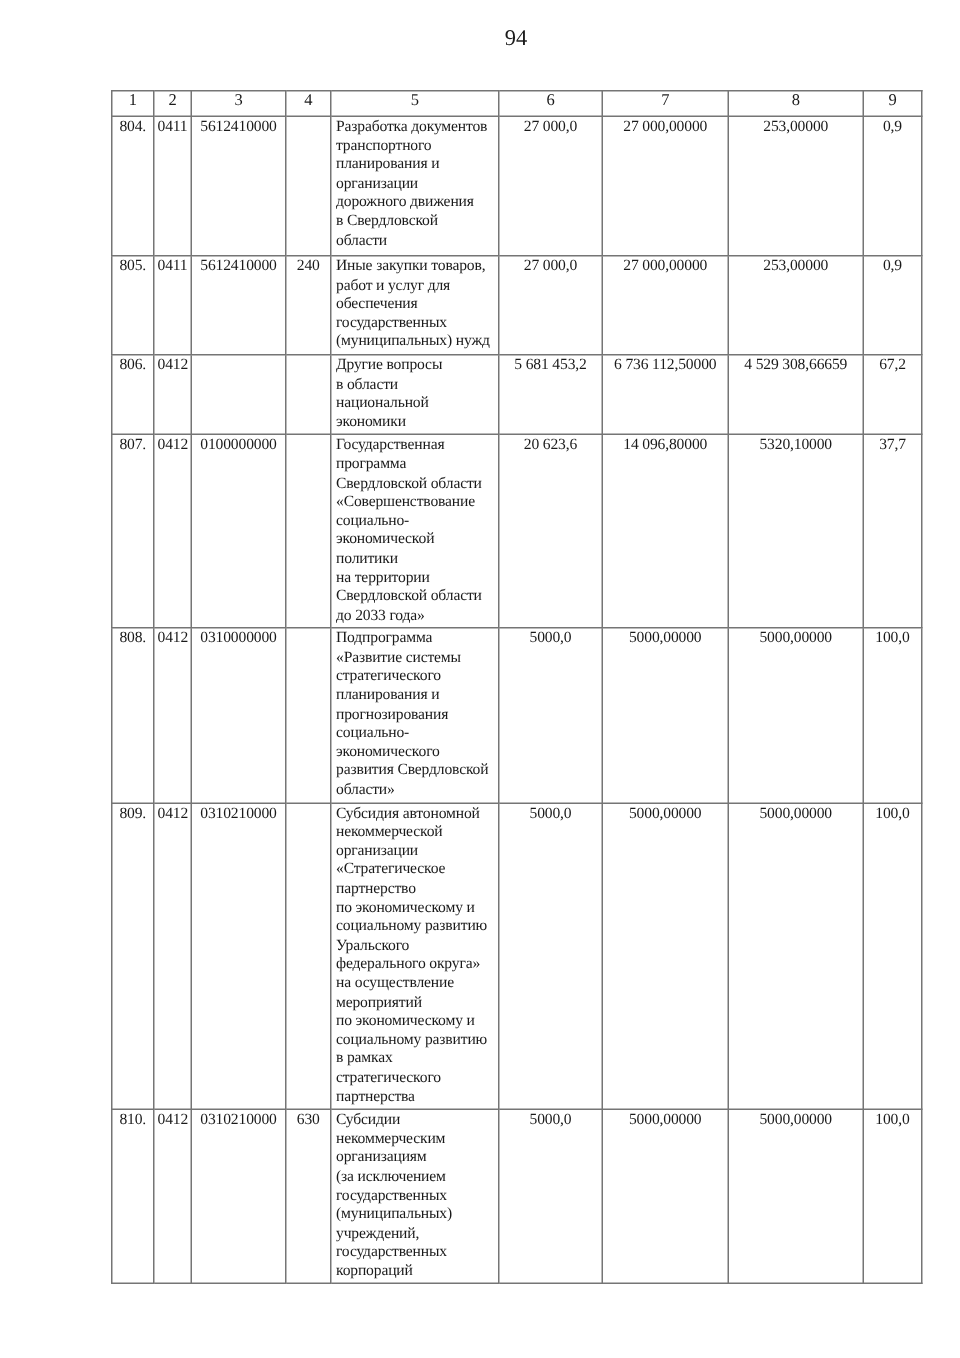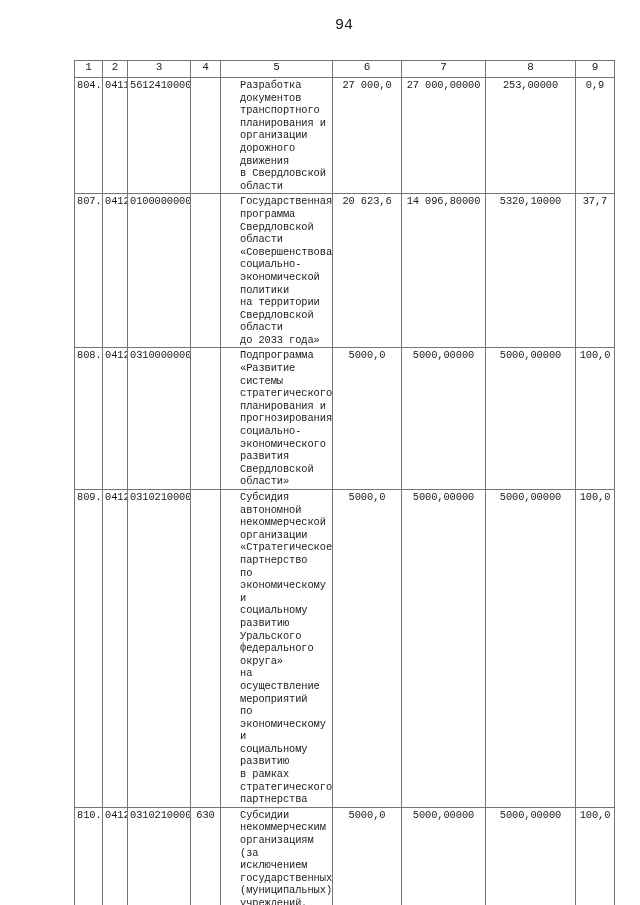--- a/index.html
+++ b/index.html
@@ -7,21 +7,21 @@
     --border-color:#757575;
     --bg-color:#ffffff;
   }
   *{box-sizing:border-box;}
   html,body{margin:0;padding:0;background:var(--bg-color);}
   .page{
     position:relative;
     width:640px;
     height:905px;
     background:var(--bg-color);
-    font-family:Liberation Mono, monospace;
+    font-family:Liberation Serif, serif;
     color:var(--text-color);
     overflow:hidden;
   }
   .page-number{
     position:absolute;
     top:17px;
     left:74px;
     width:540px;
     text-align:center;
     font-size:15px;
@@ -49,21 +49,21 @@
   td{
     font-size:10.4px;
     line-height:12.6px;
     letter-spacing:-0.1px;
     text-align:center;
     padding:1px 2px;
   }
   td.c5{
     text-align:left;
     white-space:pre-line;
-    padding-left:19px;
+    padding-left:3px;
   }
   td.c1,td.c2,td.c3,td.c4,td.c6,td.c7,td.c8,td.c9{white-space:nowrap;text-align:center;}
   thead tr{height:17px;}
   tbody tr:nth-child(1){height:93px;}
   tbody tr:nth-child(2){height:64px;}
   tbody tr:nth-child(3){height:51px;}
   tbody tr:nth-child(4){height:127px;}
   tbody tr:nth-child(5){height:115px;}
   tbody tr:nth-child(6){height:202px;}
   tbody tr:nth-child(7){height:114px;}
@@ -114,20 +114,49 @@
 организации
 дорожного движения
 в Свердловской
 области</td>
           <td class="c6">27 000,0</td>
           <td class="c7">27 000,00000</td>
           <td class="c8">253,00000</td>
           <td class="c9">0,9</td>
         </tr>
         <tr>
+          <td class="c1">805.</td>
+          <td class="c2">0411</td>
+          <td class="c3">5612410000</td>
+          <td class="c4">240</td>
+          <td class="c5">Иные закупки товаров,
+работ и услуг для
+обеспечения
+государственных
+(муниципальных) нужд</td>
+          <td class="c6">27 000,0</td>
+          <td class="c7">27 000,00000</td>
+          <td class="c8">253,00000</td>
+          <td class="c9">0,9</td>
+        </tr>
+        <tr>
+          <td class="c1">806.</td>
+          <td class="c2">0412</td>
+          <td class="c3"></td>
+          <td class="c4"></td>
+          <td class="c5">Другие вопросы
+в области
+национальной
+экономики</td>
+          <td class="c6">5 681 453,2</td>
+          <td class="c7">6 736 112,50000</td>
+          <td class="c8">4 529 308,66659</td>
+          <td class="c9">67,2</td>
+        </tr>
+        <tr>
           <td class="c1">807.</td>
           <td class="c2">0412</td>
           <td class="c3">0100000000</td>
           <td class="c4"></td>
           <td class="c5">Государственная
 программа
 Свердловской области
 «Совершенствование
 социально-
 экономической

